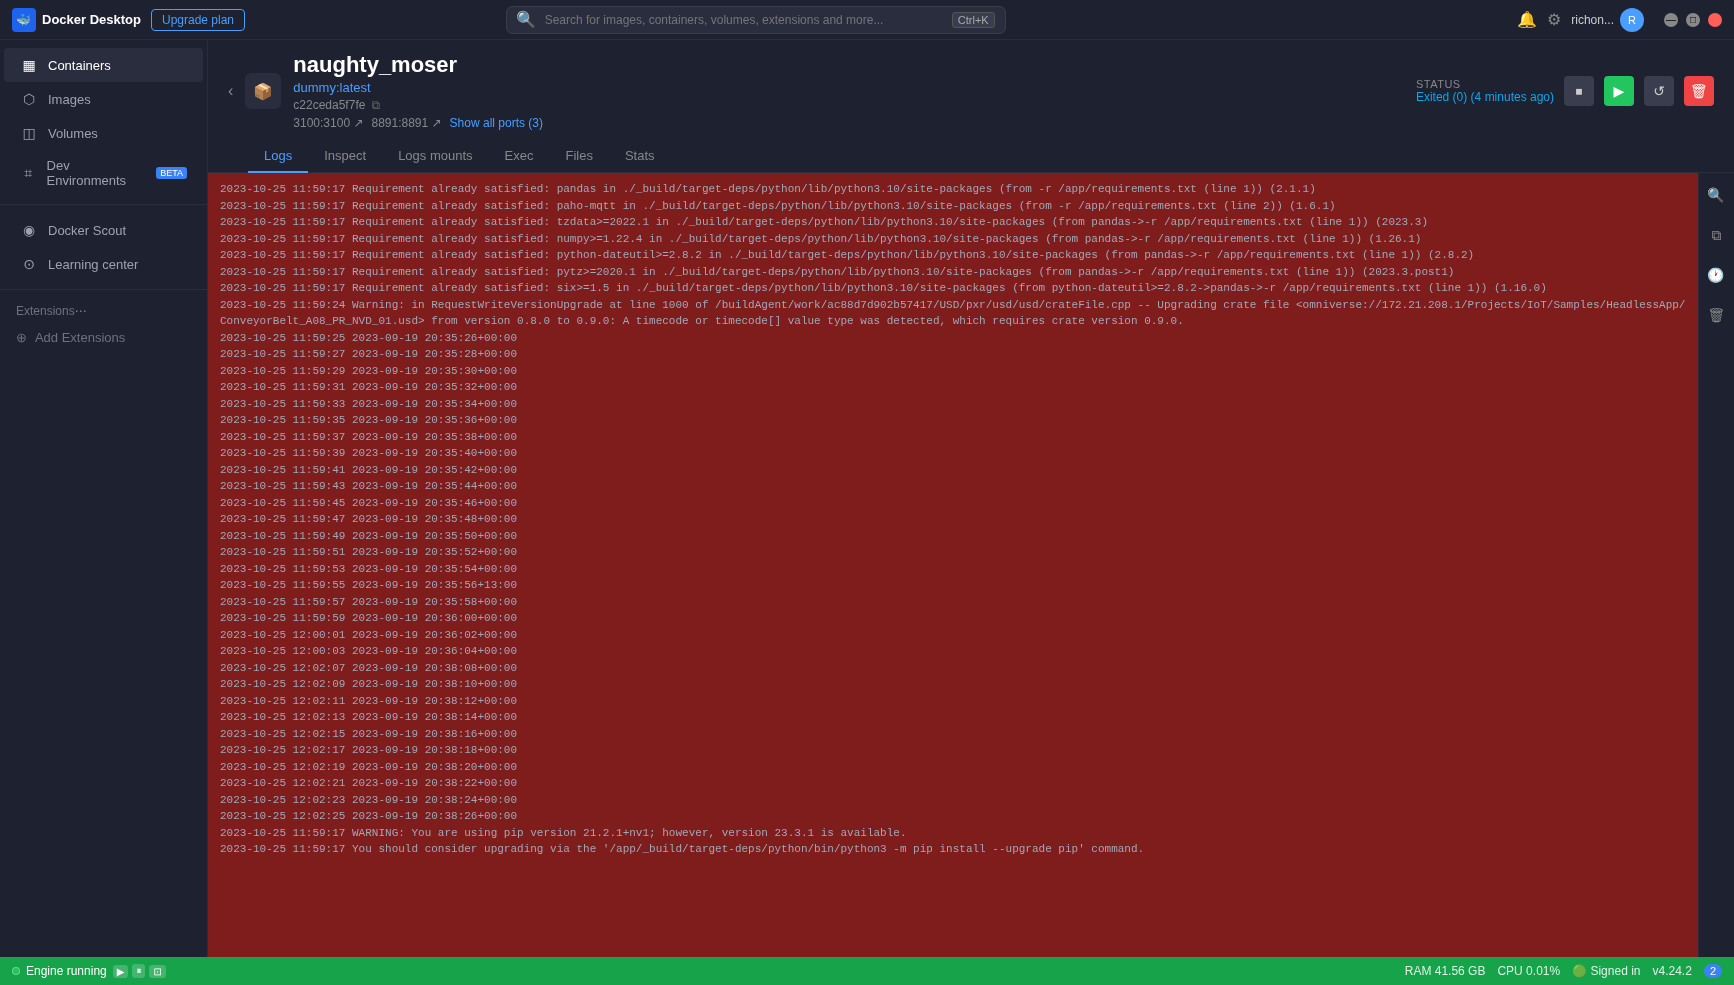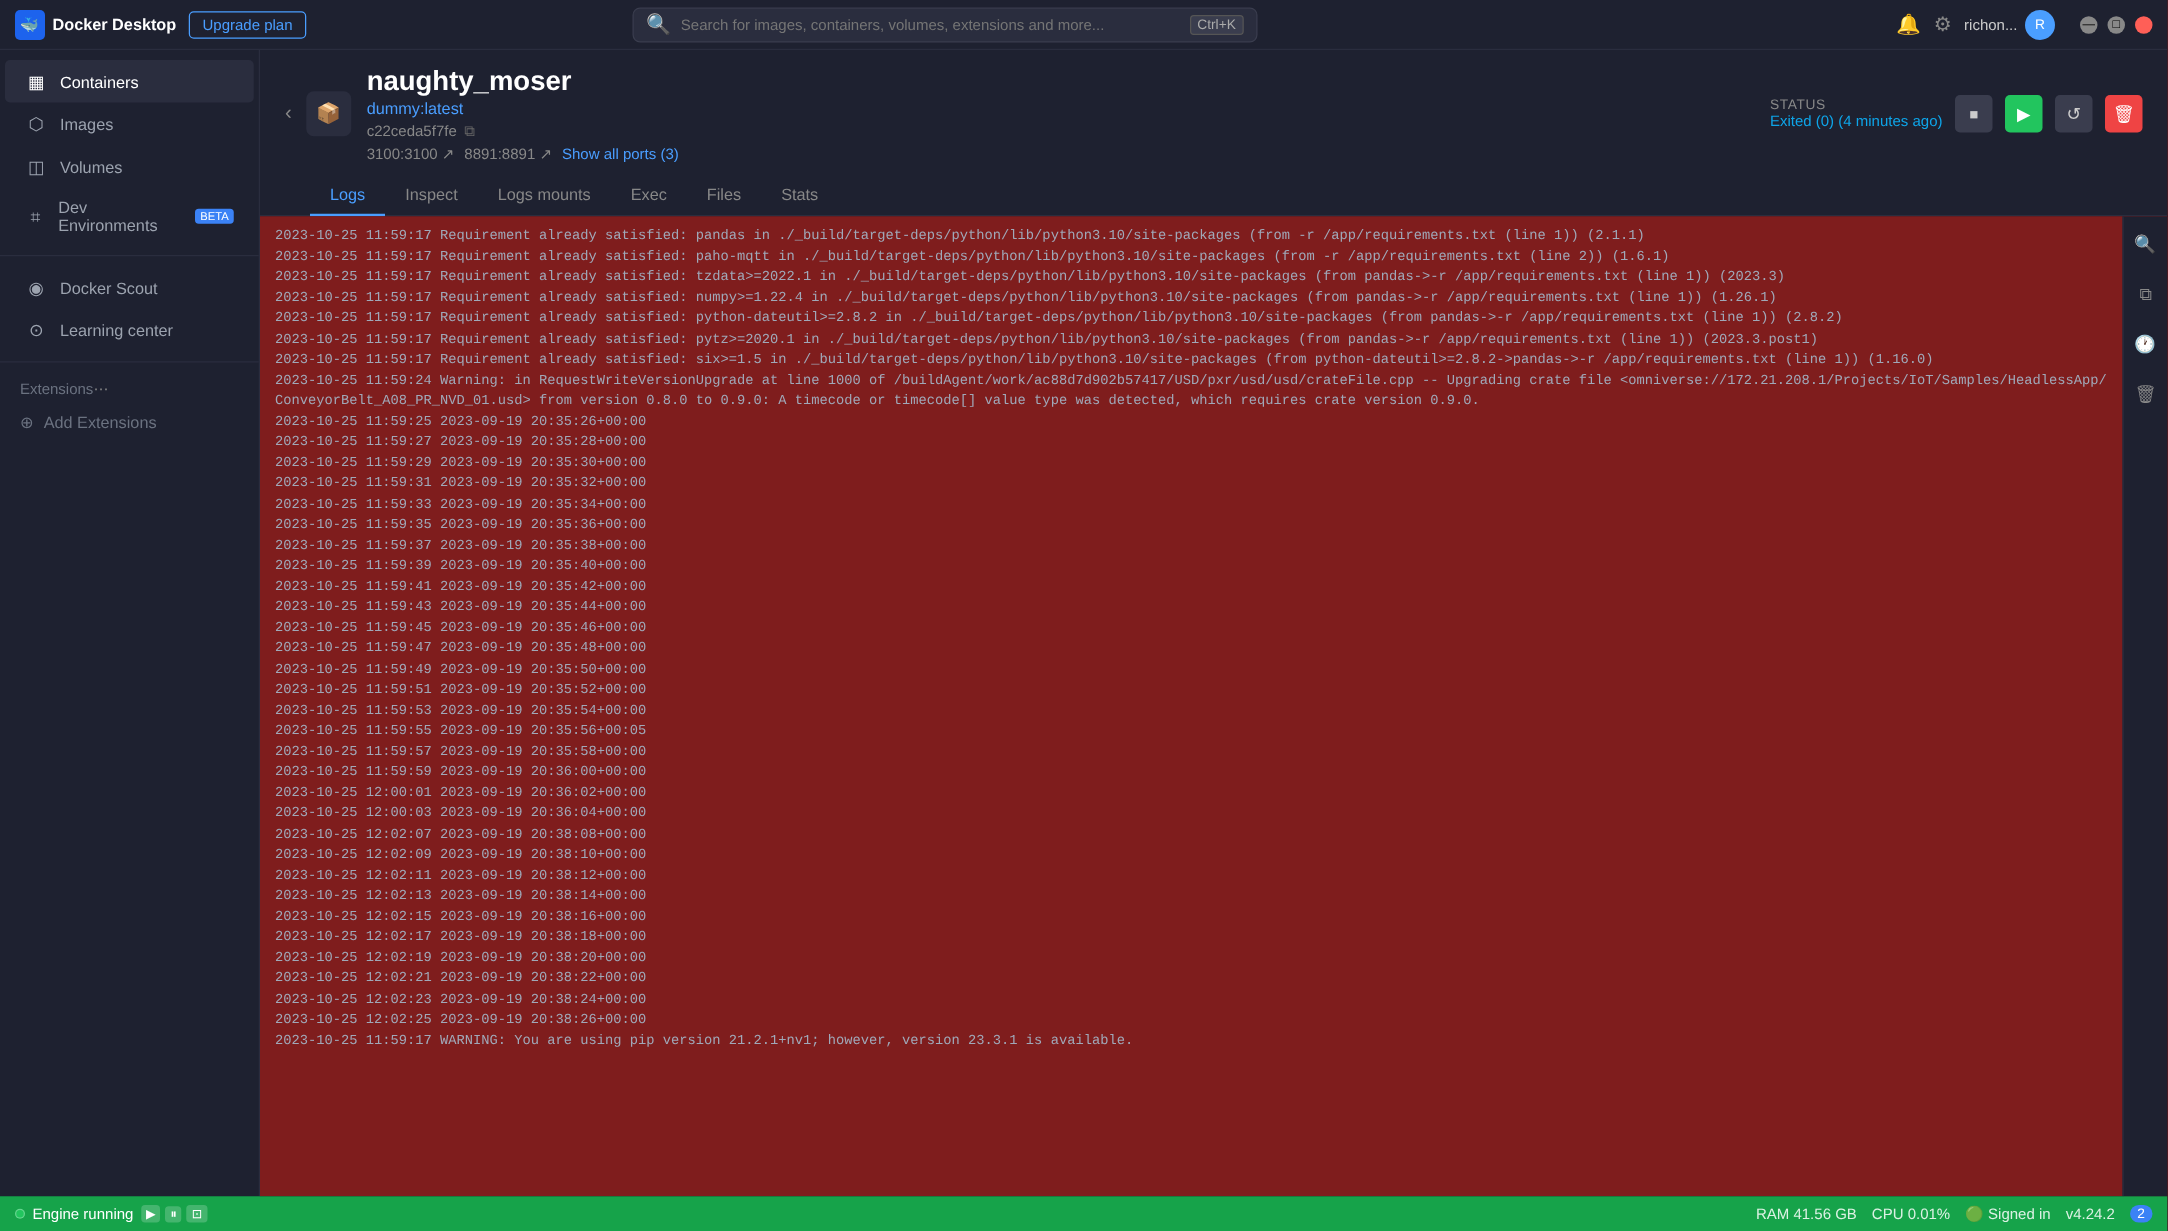--- a/index.html
+++ b/index.html
@@ -567,36 +567,37 @@
           <div class="log-line">2023-10-25 11:59:35 2023-09-19 20:35:36+00:00</div>
           <div class="log-line">2023-10-25 11:59:37 2023-09-19 20:35:38+00:00</div>
           <div class="log-line">2023-10-25 11:59:39 2023-09-19 20:35:40+00:00</div>
           <div class="log-line">2023-10-25 11:59:41 2023-09-19 20:35:42+00:00</div>
           <div class="log-line">2023-10-25 11:59:43 2023-09-19 20:35:44+00:00</div>
           <div class="log-line">2023-10-25 11:59:45 2023-09-19 20:35:46+00:00</div>
           <div class="log-line">2023-10-25 11:59:47 2023-09-19 20:35:48+00:00</div>
           <div class="log-line">2023-10-25 11:59:49 2023-09-19 20:35:50+00:00</div>
           <div class="log-line">2023-10-25 11:59:51 2023-09-19 20:35:52+00:00</div>
           <div class="log-line">2023-10-25 11:59:53 2023-09-19 20:35:54+00:00</div>
-          <div class="log-line">2023-10-25 11:59:55 2023-09-19 20:35:56+00:05</div>
+          <div class="log-line">2023-10-25 11:59:55 2023-09-19 20:35:56+13:00</div>
           <div class="log-line">2023-10-25 11:59:57 2023-09-19 20:35:58+00:00</div>
           <div class="log-line">2023-10-25 11:59:59 2023-09-19 20:36:00+00:00</div>
           <div class="log-line">2023-10-25 12:00:01 2023-09-19 20:36:02+00:00</div>
           <div class="log-line">2023-10-25 12:00:03 2023-09-19 20:36:04+00:00</div>
           <div class="log-line">2023-10-25 12:02:07 2023-09-19 20:38:08+00:00</div>
           <div class="log-line">2023-10-25 12:02:09 2023-09-19 20:38:10+00:00</div>
           <div class="log-line">2023-10-25 12:02:11 2023-09-19 20:38:12+00:00</div>
           <div class="log-line">2023-10-25 12:02:13 2023-09-19 20:38:14+00:00</div>
           <div class="log-line">2023-10-25 12:02:15 2023-09-19 20:38:16+00:00</div>
           <div class="log-line">2023-10-25 12:02:17 2023-09-19 20:38:18+00:00</div>
           <div class="log-line">2023-10-25 12:02:19 2023-09-19 20:38:20+00:00</div>
           <div class="log-line">2023-10-25 12:02:21 2023-09-19 20:38:22+00:00</div>
           <div class="log-line">2023-10-25 12:02:23 2023-09-19 20:38:24+00:00</div>
           <div class="log-line">2023-10-25 12:02:25 2023-09-19 20:38:26+00:00</div>
           <div class="log-line">2023-10-25 11:59:17 WARNING: You are using pip version 21.2.1+nv1; however, version 23.3.1 is available.</div>
+          <div class="log-line">2023-10-25 11:59:17 You should consider upgrading via the '/app/_build/target-deps/python/bin/python3 -m pip install --upgrade pip' command.</div>
         </div>
       <div class="log-sidebar">
         <div class="log-sidebar-btn">🔍</div>
         <div class="log-sidebar-btn">⧉</div>
         <div class="log-sidebar-btn">🕐</div>
         <div class="log-sidebar-btn">🗑</div>
       </div>
     </div>
   </div>
 </div>

